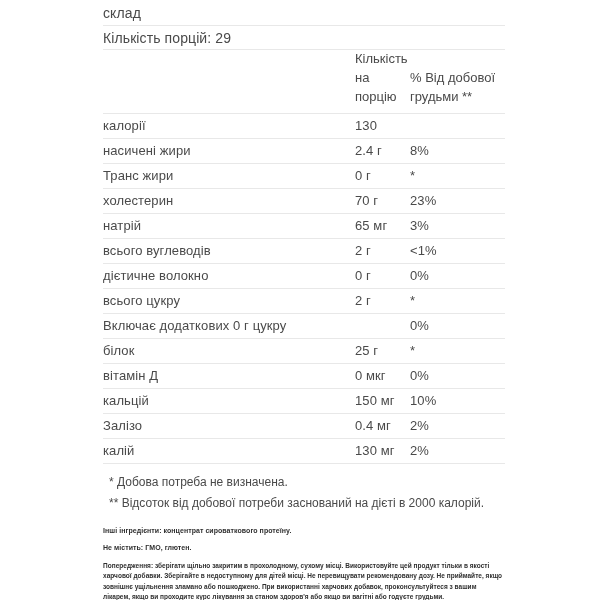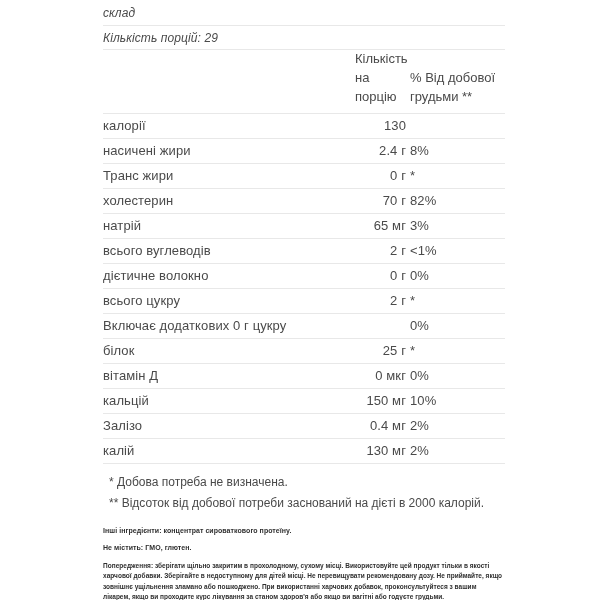--- a/index.html
+++ b/index.html
@@ -31,24 +31,23 @@
 
   
   .sep-row {
     border-bottom: 1px solid #e8e8e8;
     box-sizing: border-box;
   }
   .meta-row {
     height: 24px;
     display: flex;
     align-items: center;
-    font-size: 12px;
+    font-size: 14px;
     color: #4a4a4a;
     letter-spacing: 0.1px;
-    font-style: italic;
   }
   .meta-row.first { height: 26px; }
 
   
   .nf-table {
     width: 100%;
     border-collapse: collapse;
     table-layout: fixed;
   }
   .nf-table col.c-name   { width: 252px; }
@@ -74,21 +73,21 @@
   }
   .head-row th.c-name-h { vertical-align: bottom; }
   .head-amount { padding-right: 4px; }
 
   .nf-table tbody td {
     height: 24px;
     font-size: 13px;
     color: #4a4a4a;
     letter-spacing: 0.1px;
   }
-  td.amount-cell { padding-right: 4px; text-align: right; }
+  td.amount-cell { padding-right: 4px; }
   td.dv-cell { }
 
   
   .footnotes {
     padding-top: 9px;
   }
   .footnote {
     font-size: 12px;
     line-height: 1.55;
     color: #4a4a4a;
@@ -150,21 +149,21 @@
           <td class="dv-cell">8%</td>
         </tr>
         <tr>
           <td>Транс жири</td>
           <td class="amount-cell">0 г</td>
           <td class="dv-cell">*</td>
         </tr>
         <tr>
           <td>холестерин</td>
           <td class="amount-cell">70 г</td>
-          <td class="dv-cell">82%</td>
+          <td class="dv-cell">23%</td>
         </tr>
         <tr>
           <td>натрій</td>
           <td class="amount-cell">65 мг</td>
           <td class="dv-cell">3%</td>
         </tr>
         <tr>
           <td>всього вуглеводів</td>
           <td class="amount-cell">2 г</td>
           <td class="dv-cell">&lt;1%</td>

